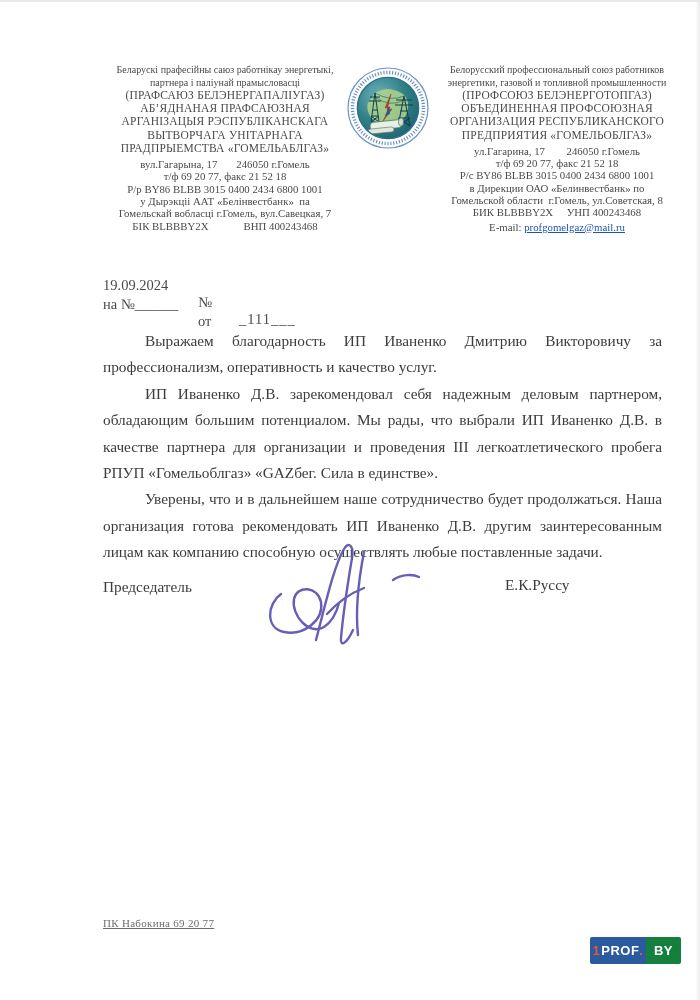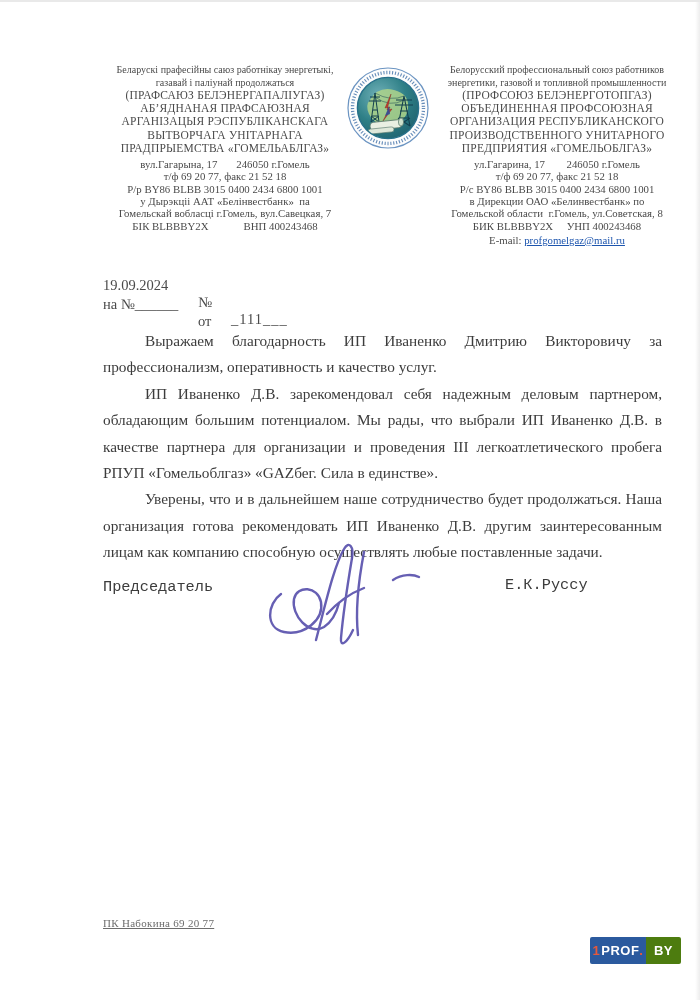--- a/index.html
+++ b/index.html
@@ -28,33 +28,33 @@
   .h-addr{font-size:10.8px;line-height:12.3px;white-space:pre;}
   .h-email{font-size:10.8px;line-height:14px;margin-top:1px;}
   .h-email a{color:#1d55ae;text-decoration:underline;}
   .emblem{position:absolute;left:346px;top:64px;width:84px;height:84px;}
 
   
   .ref{position:absolute;left:103px;top:258px;width:300px;font-size:14.5px;color:#4a4a4a;}
   .ref-row{position:relative;height:19px;white-space:pre;}
   .ref-date{position:absolute;left:0;}
   .ref-no{position:absolute;left:95px;}
-  .ref-num{position:absolute;left:128px;letter-spacing:1px;}
+  .ref-num{position:absolute;left:136px;letter-spacing:1px;}
   .ref-reply{position:absolute;left:0;}
   .ref-from{position:absolute;left:95px;}
 
   
   .body-text{position:absolute;left:103px;top:326px;width:559px;}
   .body-text p{
     margin:0;font-size:15.3px;line-height:26.4px;
     text-align:justify;text-indent:42px;color:#3c3c3c;
   }
 
   
-  .sign-row{position:absolute;left:103px;top:576px;width:559px;height:22px;font-size:15.3px;color:#3c3c3c;font-family:Liberation Mono, monospace;}
+  .sign-row{position:absolute;left:103px;top:576px;width:559px;height:22px;font-size:15.3px;color:#3c3c3c;}
   .sign-pos{position:absolute;left:0;top:0;}
   .sign-name{position:absolute;left:402px;top:-2px;}
   .sign-scribble{position:absolute;left:263px;top:540px;width:160px;height:118px;}
 
   
   .exec-note{position:absolute;left:103px;top:915px;font-size:11px;color:#6d6d6d;letter-spacing:.3px;text-decoration:underline;}
 
   
   .badge{position:absolute;left:590px;top:935px;width:91px;height:27px;display:flex;
          font-family:"Liberation Sans","DejaVu Sans",sans-serif;font-weight:bold;border-radius:2px;overflow:hidden;}
@@ -63,21 +63,21 @@
   .badge .b-one{margin-right:1px;}
   .badge .b-prof{color:#ffffff;}
 </style>
 </head>
 <body>
 
 <div class="page">
 
   <div class="lh-col lh-left">
     <div class="h-sm">Беларускі прафесійны саюз работнікау энергетыкі,</div>
-    <div class="h-sm">газавай і паліунай продолжаться</div>
+    <div class="h-sm">партнера і паліунай прамысловасці</div>
     <div class="h-caps">(ПРАФСАЮЗ БЕЛЭНЕРГАПАЛІУГАЗ)</div>
     <div class="h-caps">АБ’ЯДНАНАЯ ПРАФСАЮЗНАЯ</div>
     <div class="h-caps">АРГАНІЗАЦЫЯ РЭСПУБЛІКАНСКАГА</div>
     <div class="h-caps">ВЫТВОРЧАГА УНІТАРНАГА</div>
     <div class="h-caps">ПРАДПРЫЕМСТВА «ГОМЕЛЬАБЛГАЗ»</div>
     <div class="h-addr" style="margin-top:3px">вул.Гагарына, 17       246050 г.Гомель</div>
     <div class="h-addr">т/ф 69 20 77, факс 21 52 18</div>
     <div class="h-addr">Р/р BY86 BLBB 3015 0400 2434 6800 1001</div>
     <div class="h-addr">у Дырэкціі ААТ «Белінвестбанк»  па</div>
     <div class="h-addr">Гомельскай вобласці г.Гомель, вул.Савецкая, 7</div>
@@ -125,21 +125,20 @@
       </g>
     </svg>
   </div>
 
   <div class="lh-col lh-right">
     <div class="h-sm">Белорусский профессиональный союз работников</div>
     <div class="h-sm">энергетики, газовой и топливной промышленности</div>
     <div class="h-caps">(ПРОФСОЮЗ БЕЛЭНЕРГОТОПГАЗ)</div>
     <div class="h-caps">ОБЪЕДИНЕННАЯ ПРОФСОЮЗНАЯ</div>
     <div class="h-caps">ОРГАНИЗАЦИЯ РЕСПУБЛИКАНСКОГО</div>
-    <div class="h-caps">ПРОИЗВОДСТВЕННОГО УНИТАРНОГО</div>
     <div class="h-caps">ПРЕДПРИЯТИЯ «ГОМЕЛЬОБЛГАЗ»</div>
     <div class="h-addr" style="margin-top:3px">ул.Гагарина, 17        246050 г.Гомель</div>
     <div class="h-addr">т/ф 69 20 77, факс 21 52 18</div>
     <div class="h-addr">Р/с BY86 BLBB 3015 0400 2434 6800 1001</div>
     <div class="h-addr">в Дирекции ОАО «Белинвестбанк» по</div>
     <div class="h-addr">Гомельской области  г.Гомель, ул.Советская, 8</div>
     <div class="h-addr">БИК BLBBBY2X     УНП 400243468</div>
     <div class="h-email"><span>E-mail: </span><a href="#">profgomelgaz@mail.ru</a></div>
   </div>
 
@@ -178,18 +177,18 @@
   </div>
 
   <div class="exec-note">ПК Набокина 69 20 77</div>
 
   <div class="badge">
     <div class="badge-blue" style="background:#2b5a9e">
       <span class="b-one" style="color:#e4593c">1</span>
         <span class="b-prof">PROF</span>
         <span style="color:#e4593c">.</span>
     </div>
-    <div class="badge-orange" style="background:#4d7c0f">
+    <div class="badge-orange" style="background:#15803d">
       <span>BY</span>
     </div>
   </div>
 
 </div>
 
 </body></html>

